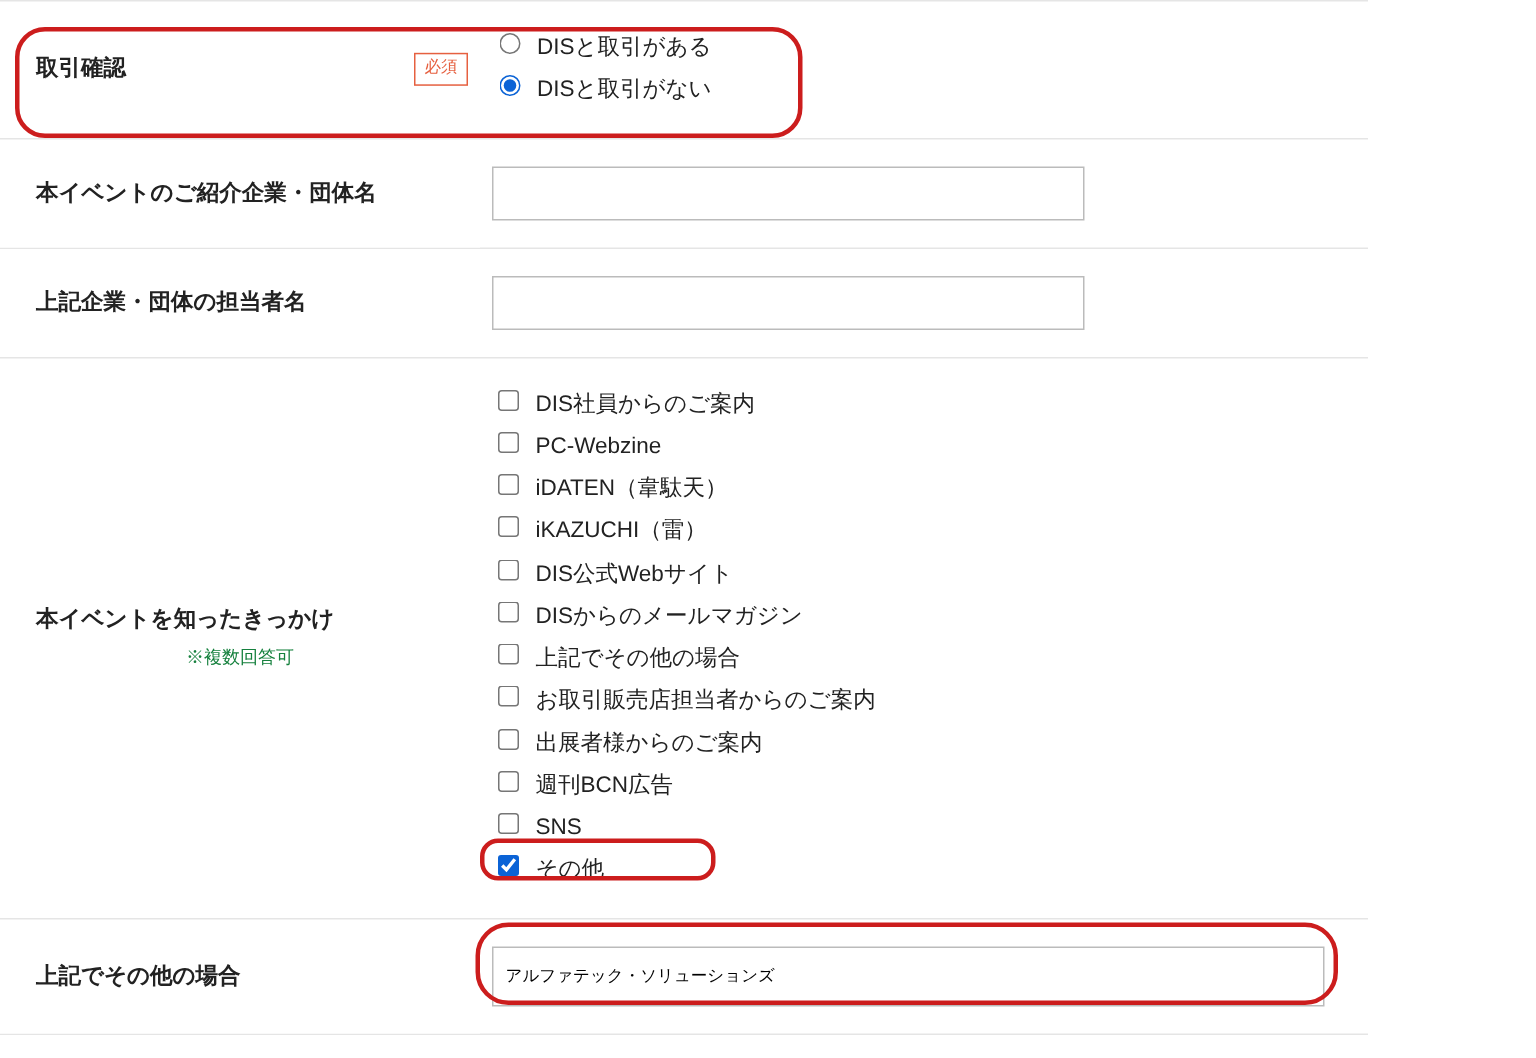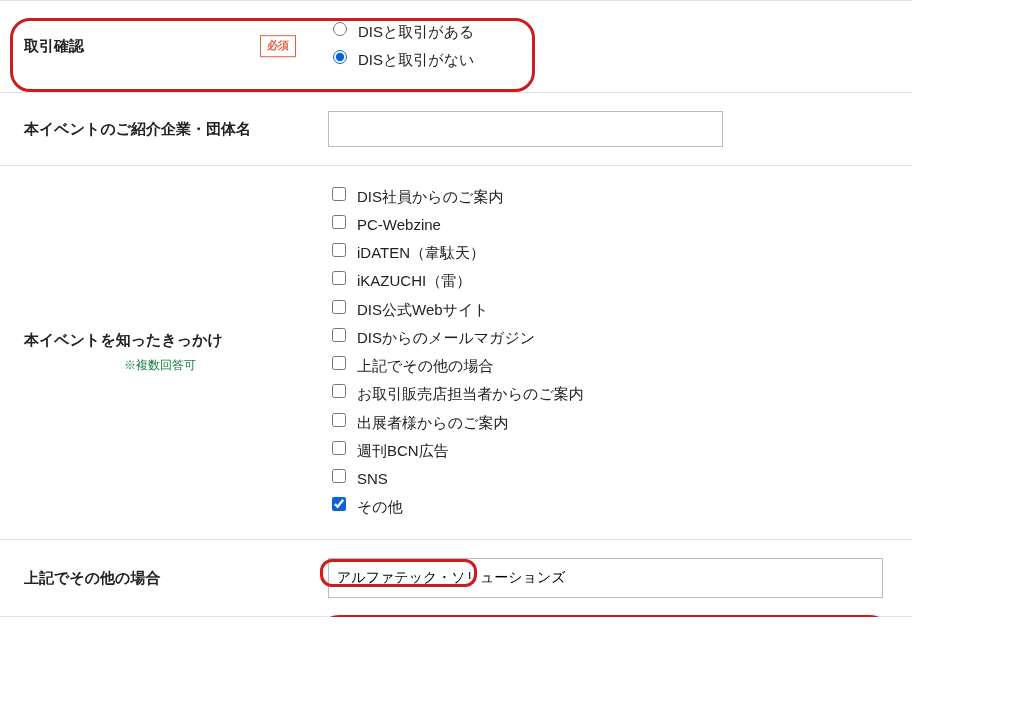--- a/index.html
+++ b/index.html
@@ -38,23 +38,23 @@
       padding: 18px 8px 18px 8px;
       vertical-align: middle;
       line-height: 1.75;
     }
     .required-badge {
       display: inline-block;
       border: 1px solid #e66040;
       color: #e66040;
       font-size: 11px;
       padding: 1px 6px;
-      font-weight: 700;
+      font-weight: 400;
       position: absolute;
-      right: 24px;
+      right: 8px;
       top: 50%;
       transform: translateY(-50%);
     }
     
     .annot {
       position: absolute;
       border: 3px solid #cc1d1d;
       border-radius: 20px;
       pointer-events: none;
     }
@@ -66,21 +66,21 @@
     .text-input {
       width: 395px;
       height: 36px;
       border: 1px solid #bbb;
       padding: 4px 8px;
       font-size: 14px;
     }
     .text-input.wide {
       width: 555px;
       height: 40px;
-      font-size: 14px;
+      font-size: 11px;
     }
     input[type=radio], input[type=checkbox] {
       width: 14px; height: 14px;
       accent-color: #0b63d6;
     }
     .stack { display: flex; flex-direction: column; gap: 2px; }
     .row-wrap { position: relative; }
   </style>
 </head>
 <body>
@@ -111,20 +111,28 @@
 
     <tr>
       <td class="label-cell">
         <span>本イベントのご紹介企業・団体名</span>
       </td>
       <td class="value-cell">
         <input class="text-input" type="text" value="" style="">
       </td>
     </tr>
 
+    <tr>
+      <td class="label-cell">
+        <span>上記企業・団体の担当者名</span>
+      </td>
+      <td class="value-cell">
+        <input class="text-input" type="text" value="" style="">
+      </td>
+    </tr>
 
     <tr>
       <td class="label-cell" style="vertical-align:middle">
         <span>本イベントを知ったきっかけ</span>
         <span class="sub">※複数回答可</span>
       </td>
       <td class="value-cell">
         <div class="stack" id="trigger-options">
               <label class="check-line">
                 <input type="checkbox" style="">

